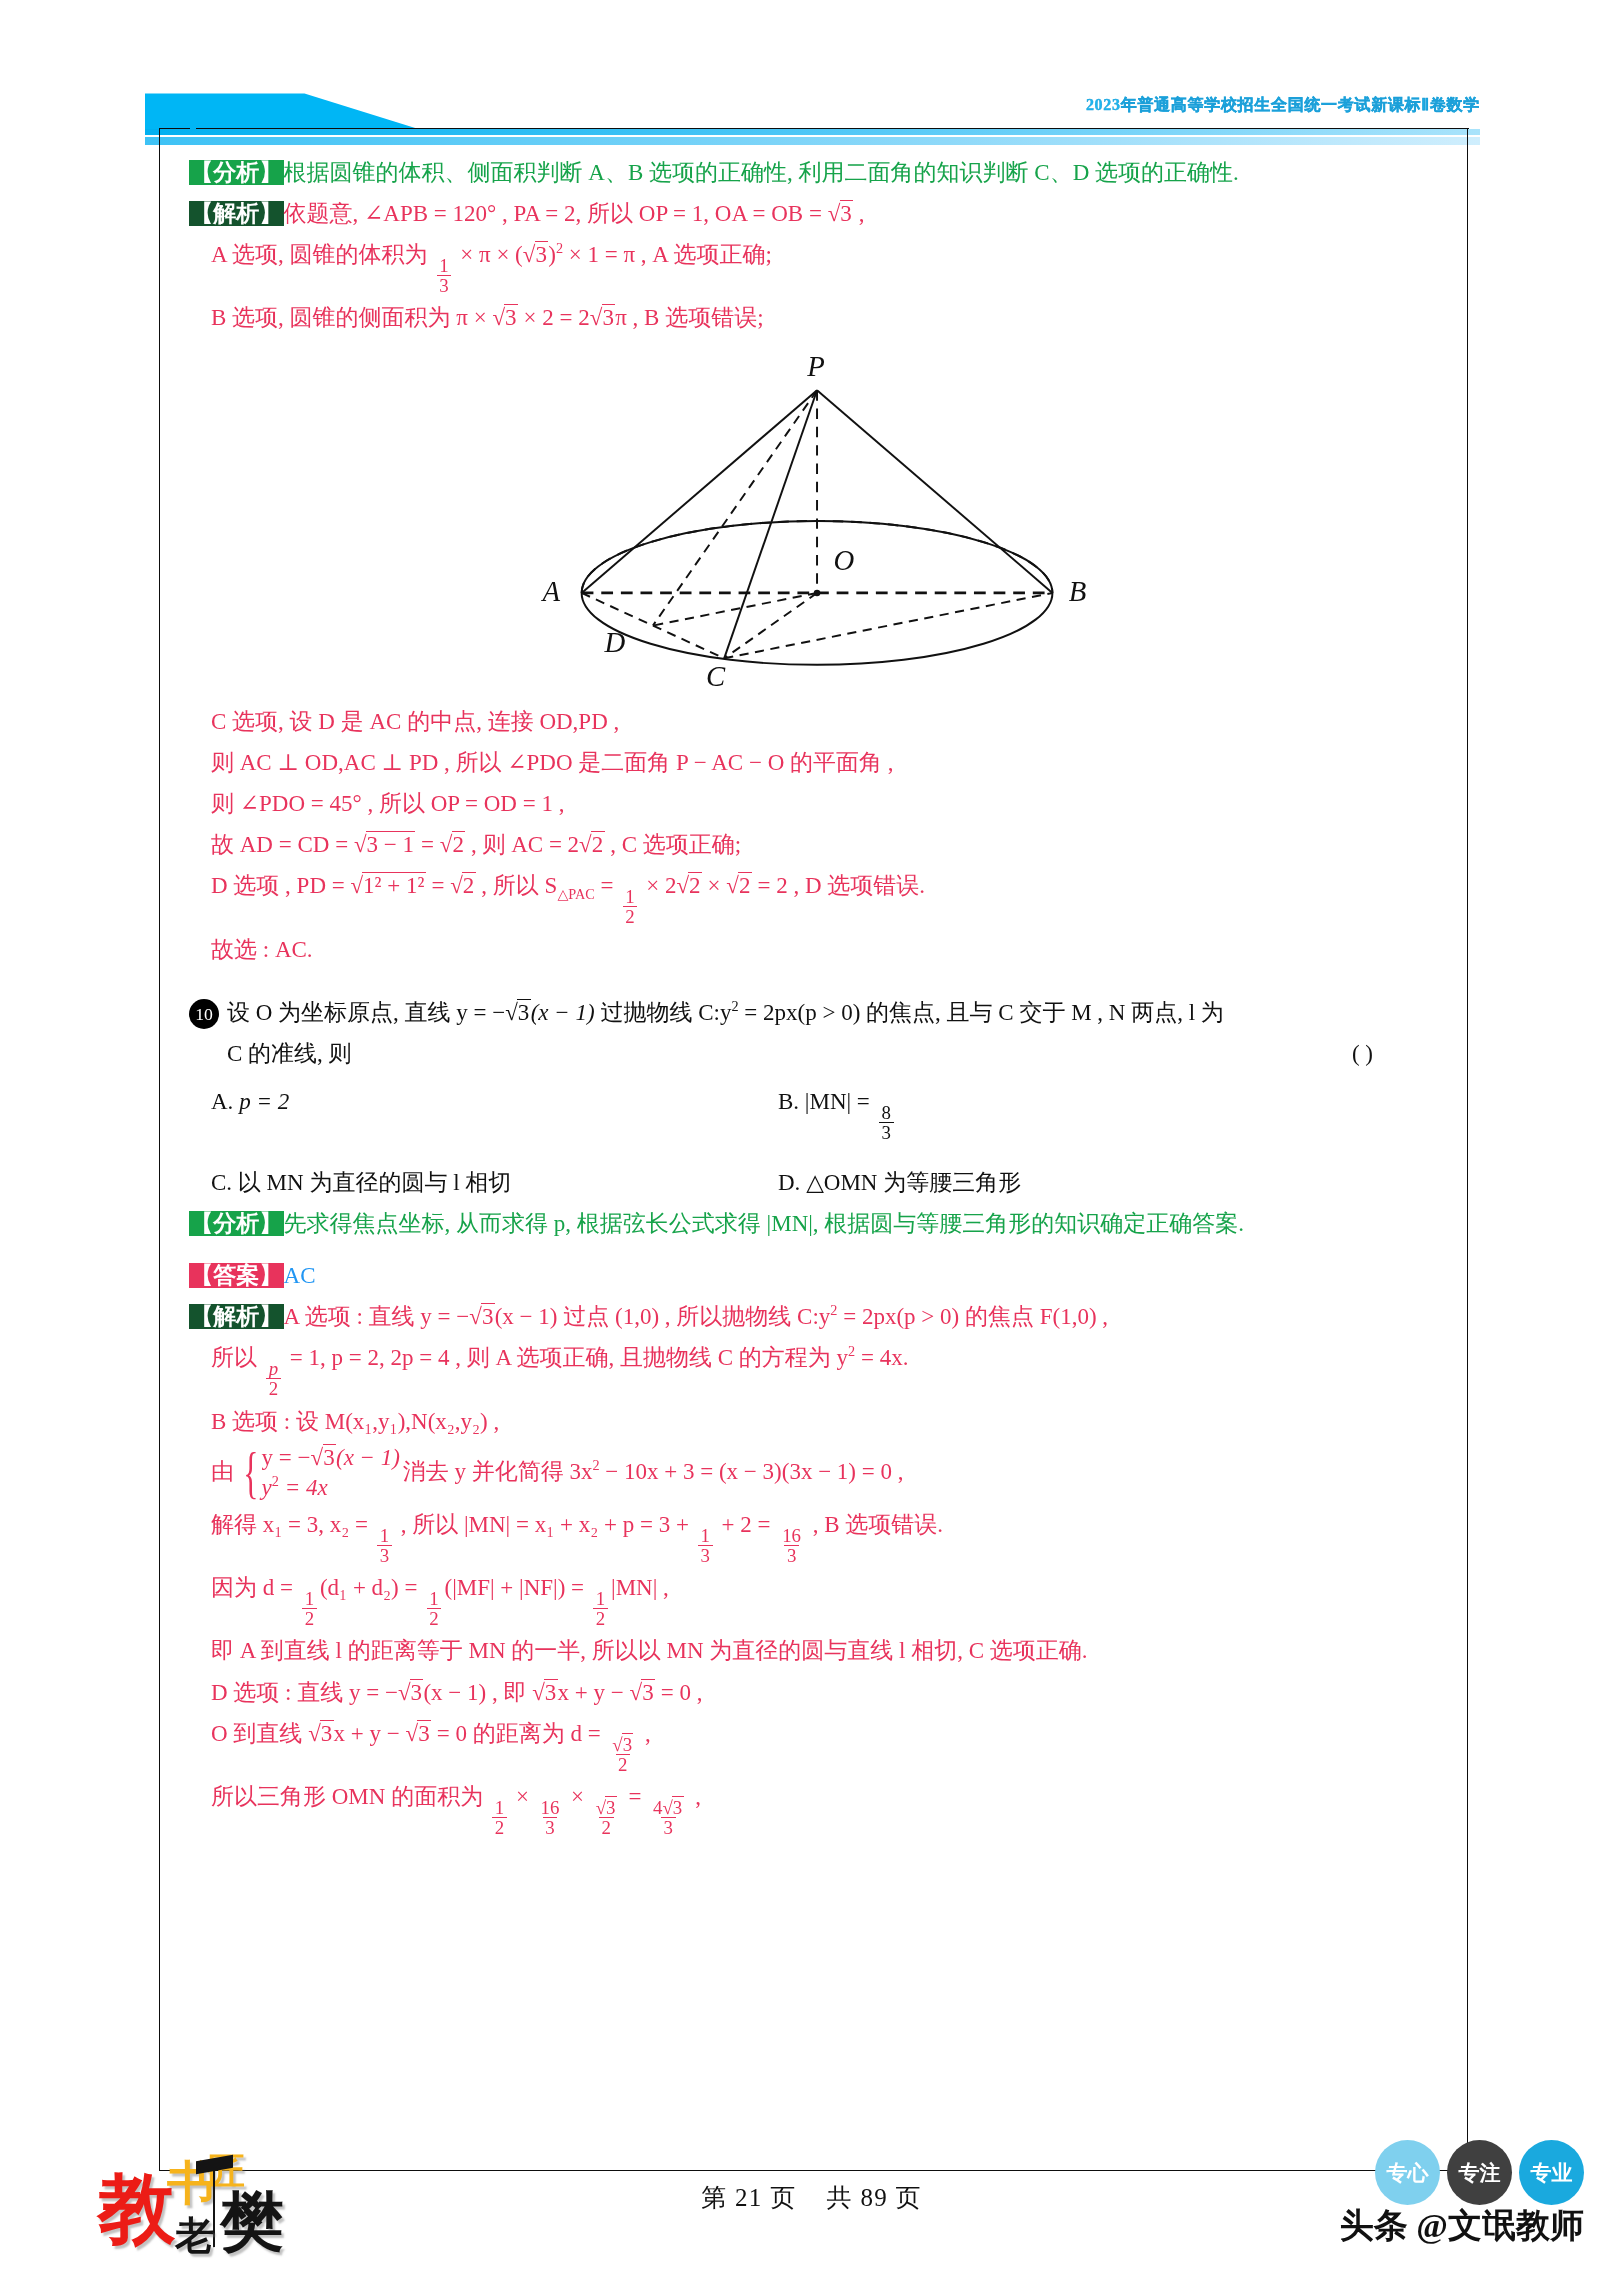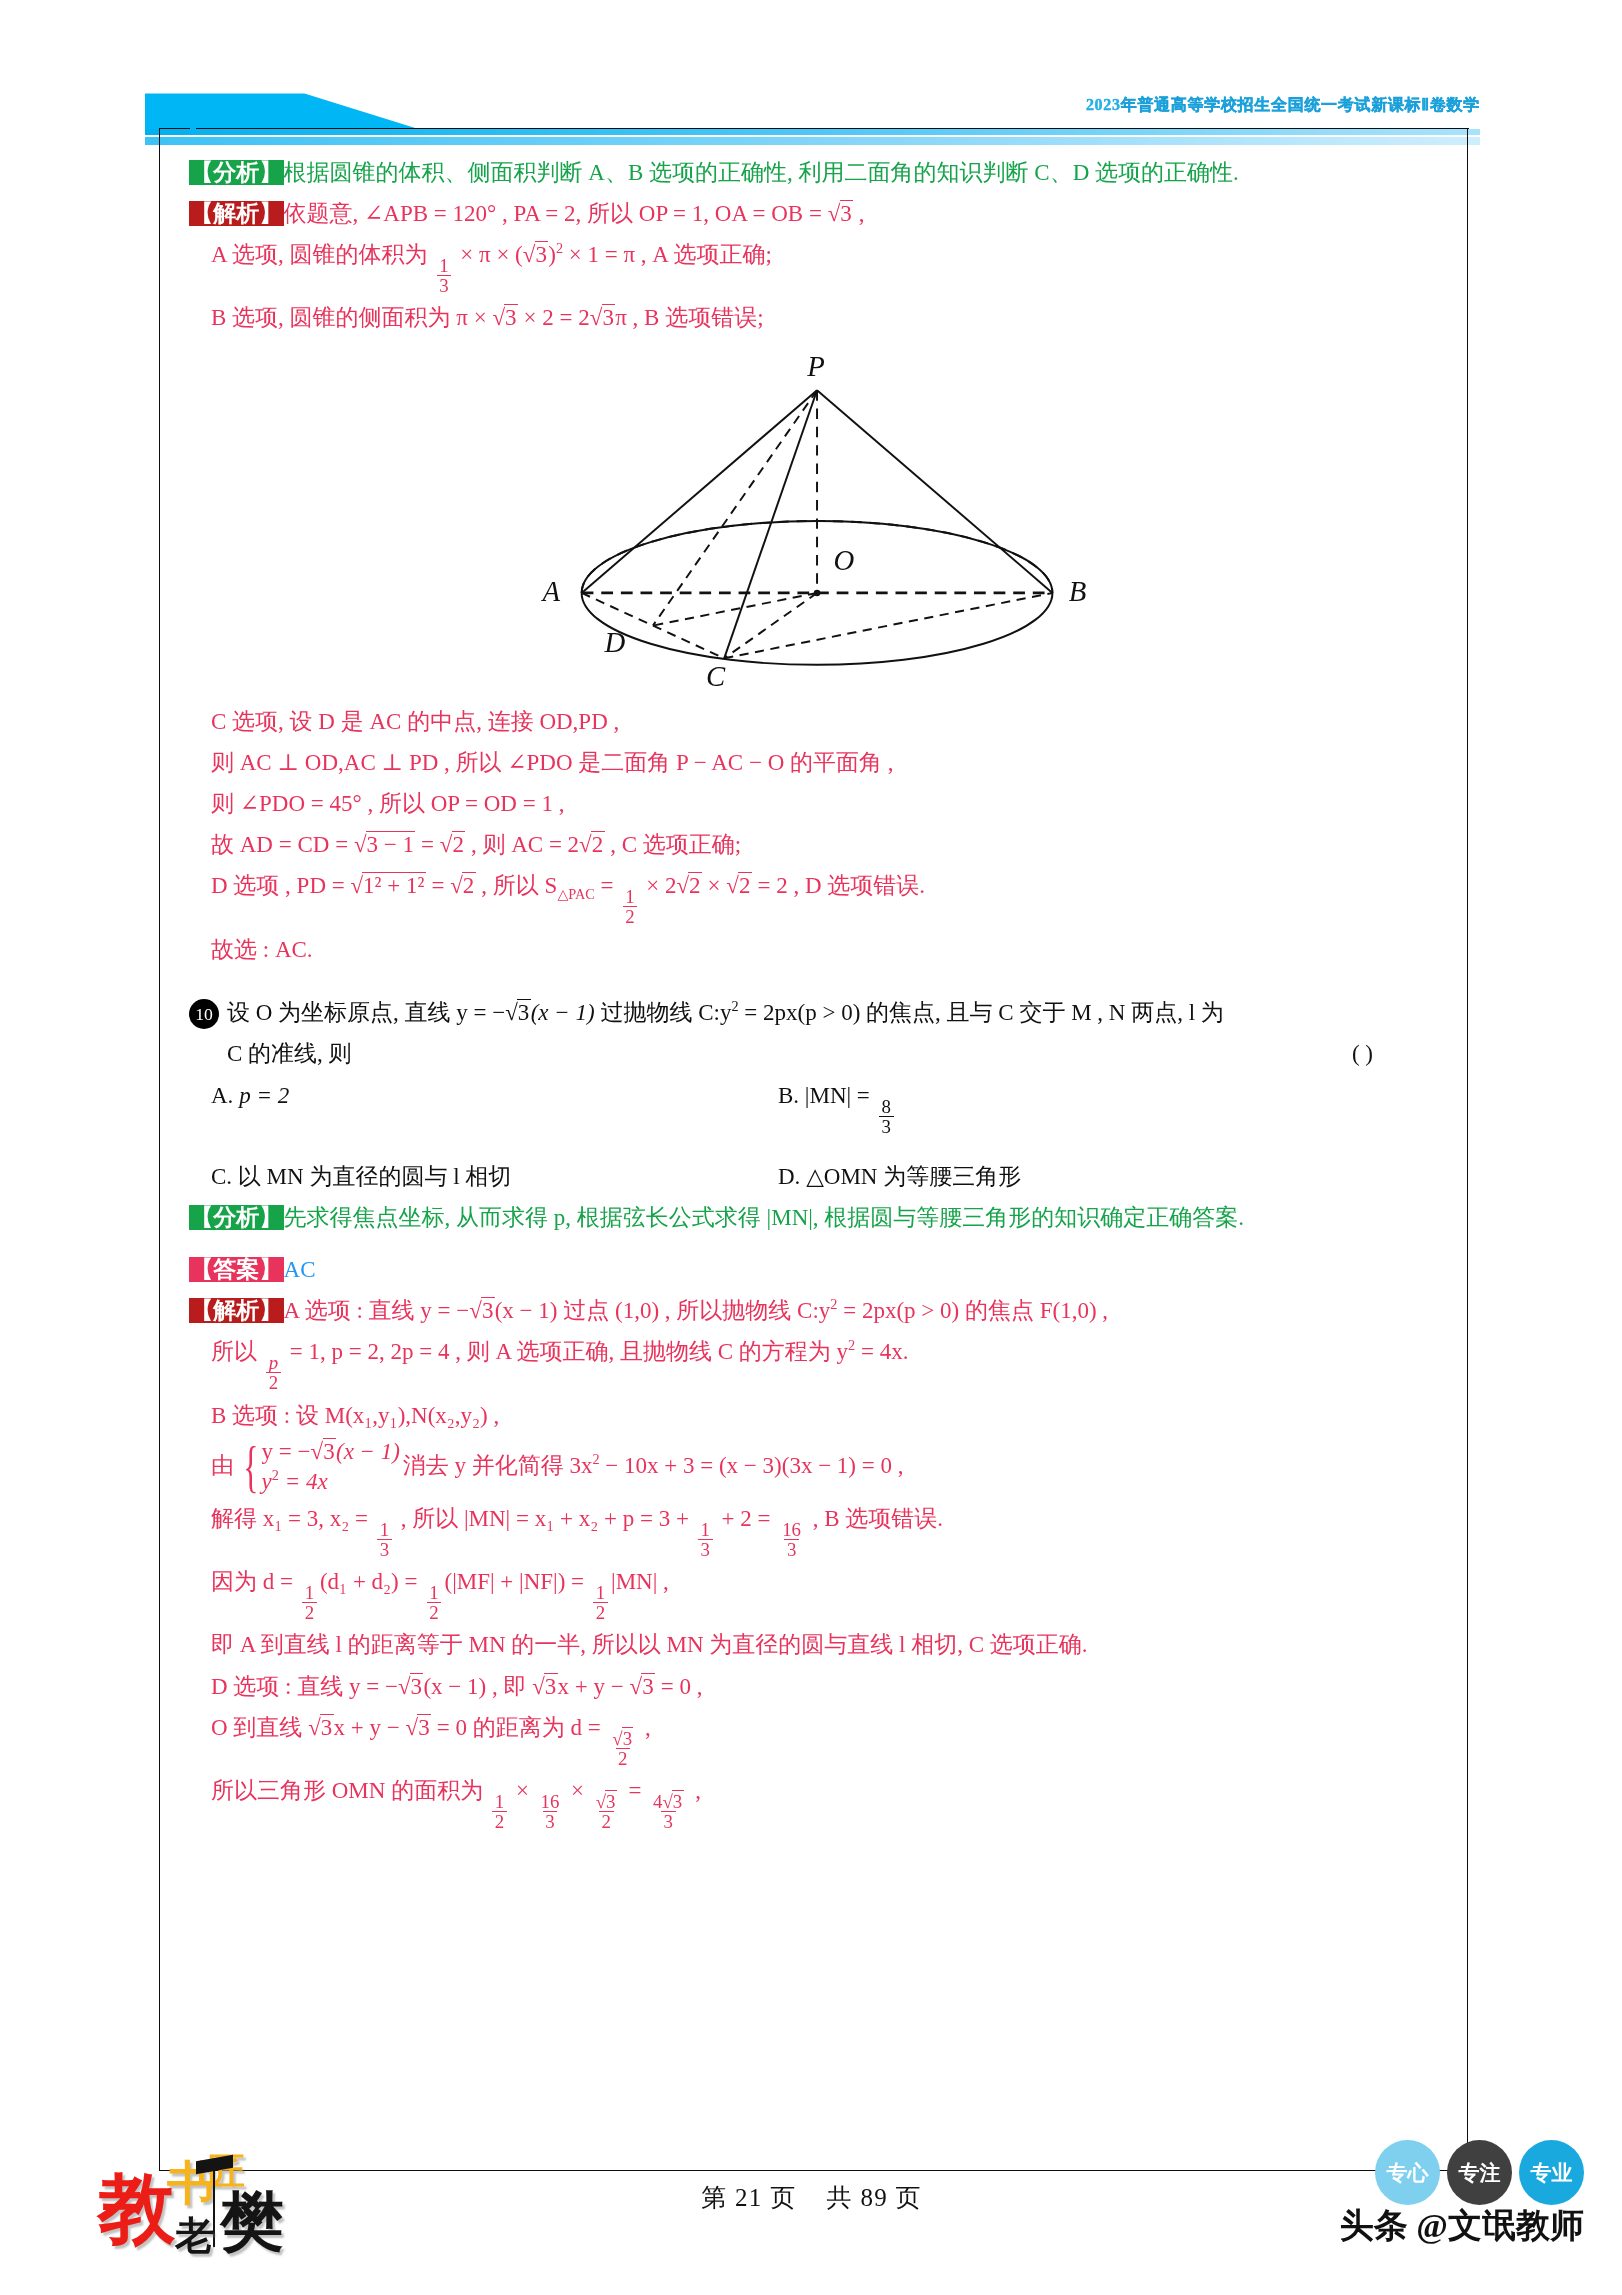--- a/index.html
+++ b/index.html
@@ -79,21 +79,21 @@
   .green{ color:#16a34a; }
   .red  { color:#e8335c; }
   .black{ color:#111111; }
   .blue-txt{ color:#2196f3; }
 
   .tag-green{
     color:#ffffff; background:#16a34a;
     font-weight:bold; padding:0 1.3px;
   }
   .tag-blue{
-    color:#ffffff; background:#b91c1c;
+    color:#ffffff; background:#14532d;
     font-weight:bold; padding:0 1.3px;
   }
   .tag-red{
     color:#ffffff; background:#e8335c;
     font-weight:bold; padding:0 1.3px;
   }
 
   .indent{ padding-left:22px; }
 
   
@@ -278,21 +278,21 @@
     <div style="width:30px; height:30px; border-radius:50%; background:#000000; color:#fff; font-size:17.7px; display:flex; align-items:center; justify-content:center; flex:0 0 auto; margin-top:5.2px;">10</div>
     <div style="flex:1; margin-left:7.9px;">
       <div class="ln black"><span>设 O 为坐标原点, 直线 </span><span>y = −</span><span class="sq"><span class="rad">√</span><span class="bar">3</span></span><span class="it">(x − 1)</span><span> 过抛物线 C:y</span><sup>2</sup><span> = 2px(p &gt; 0) 的焦点, 且与 C 交于 M , N 两点, l 为</span></div>
       <div class="ln black" style="display:flex; justify-content:space-between; width:100%;">
           <span>C 的准线, 则</span>
           <span style="margin-right:65px;">(    )</span>
         </div>
     </div>
   </div>
 
-  <div style="display:flex; margin-top:1px;font-family:Liberation Serif, serif;">
+  <div style="display:flex; margin-top:7px;font-family:Liberation Serif, serif;">
     <div class="ln black indent" style="width:589px;"><span>A.</span> <span class="it">p = 2</span></div>
     <div class="ln black"><span>B.</span> <span>|MN| = </span><span class="frac">
           <span class="num">8</span>
           <span class="den">3</span>
         </span></div>
   </div>
   <div style="display:flex; margin-top:18px;">
     <div class="ln black indent" style="width:589px;"><span>C.</span> <span>以 MN 为直径的圆与 l 相切</span></div>
     <div class="ln black"><span>D.</span> <span>△OMN 为等腰三角形</span></div>
   </div>

